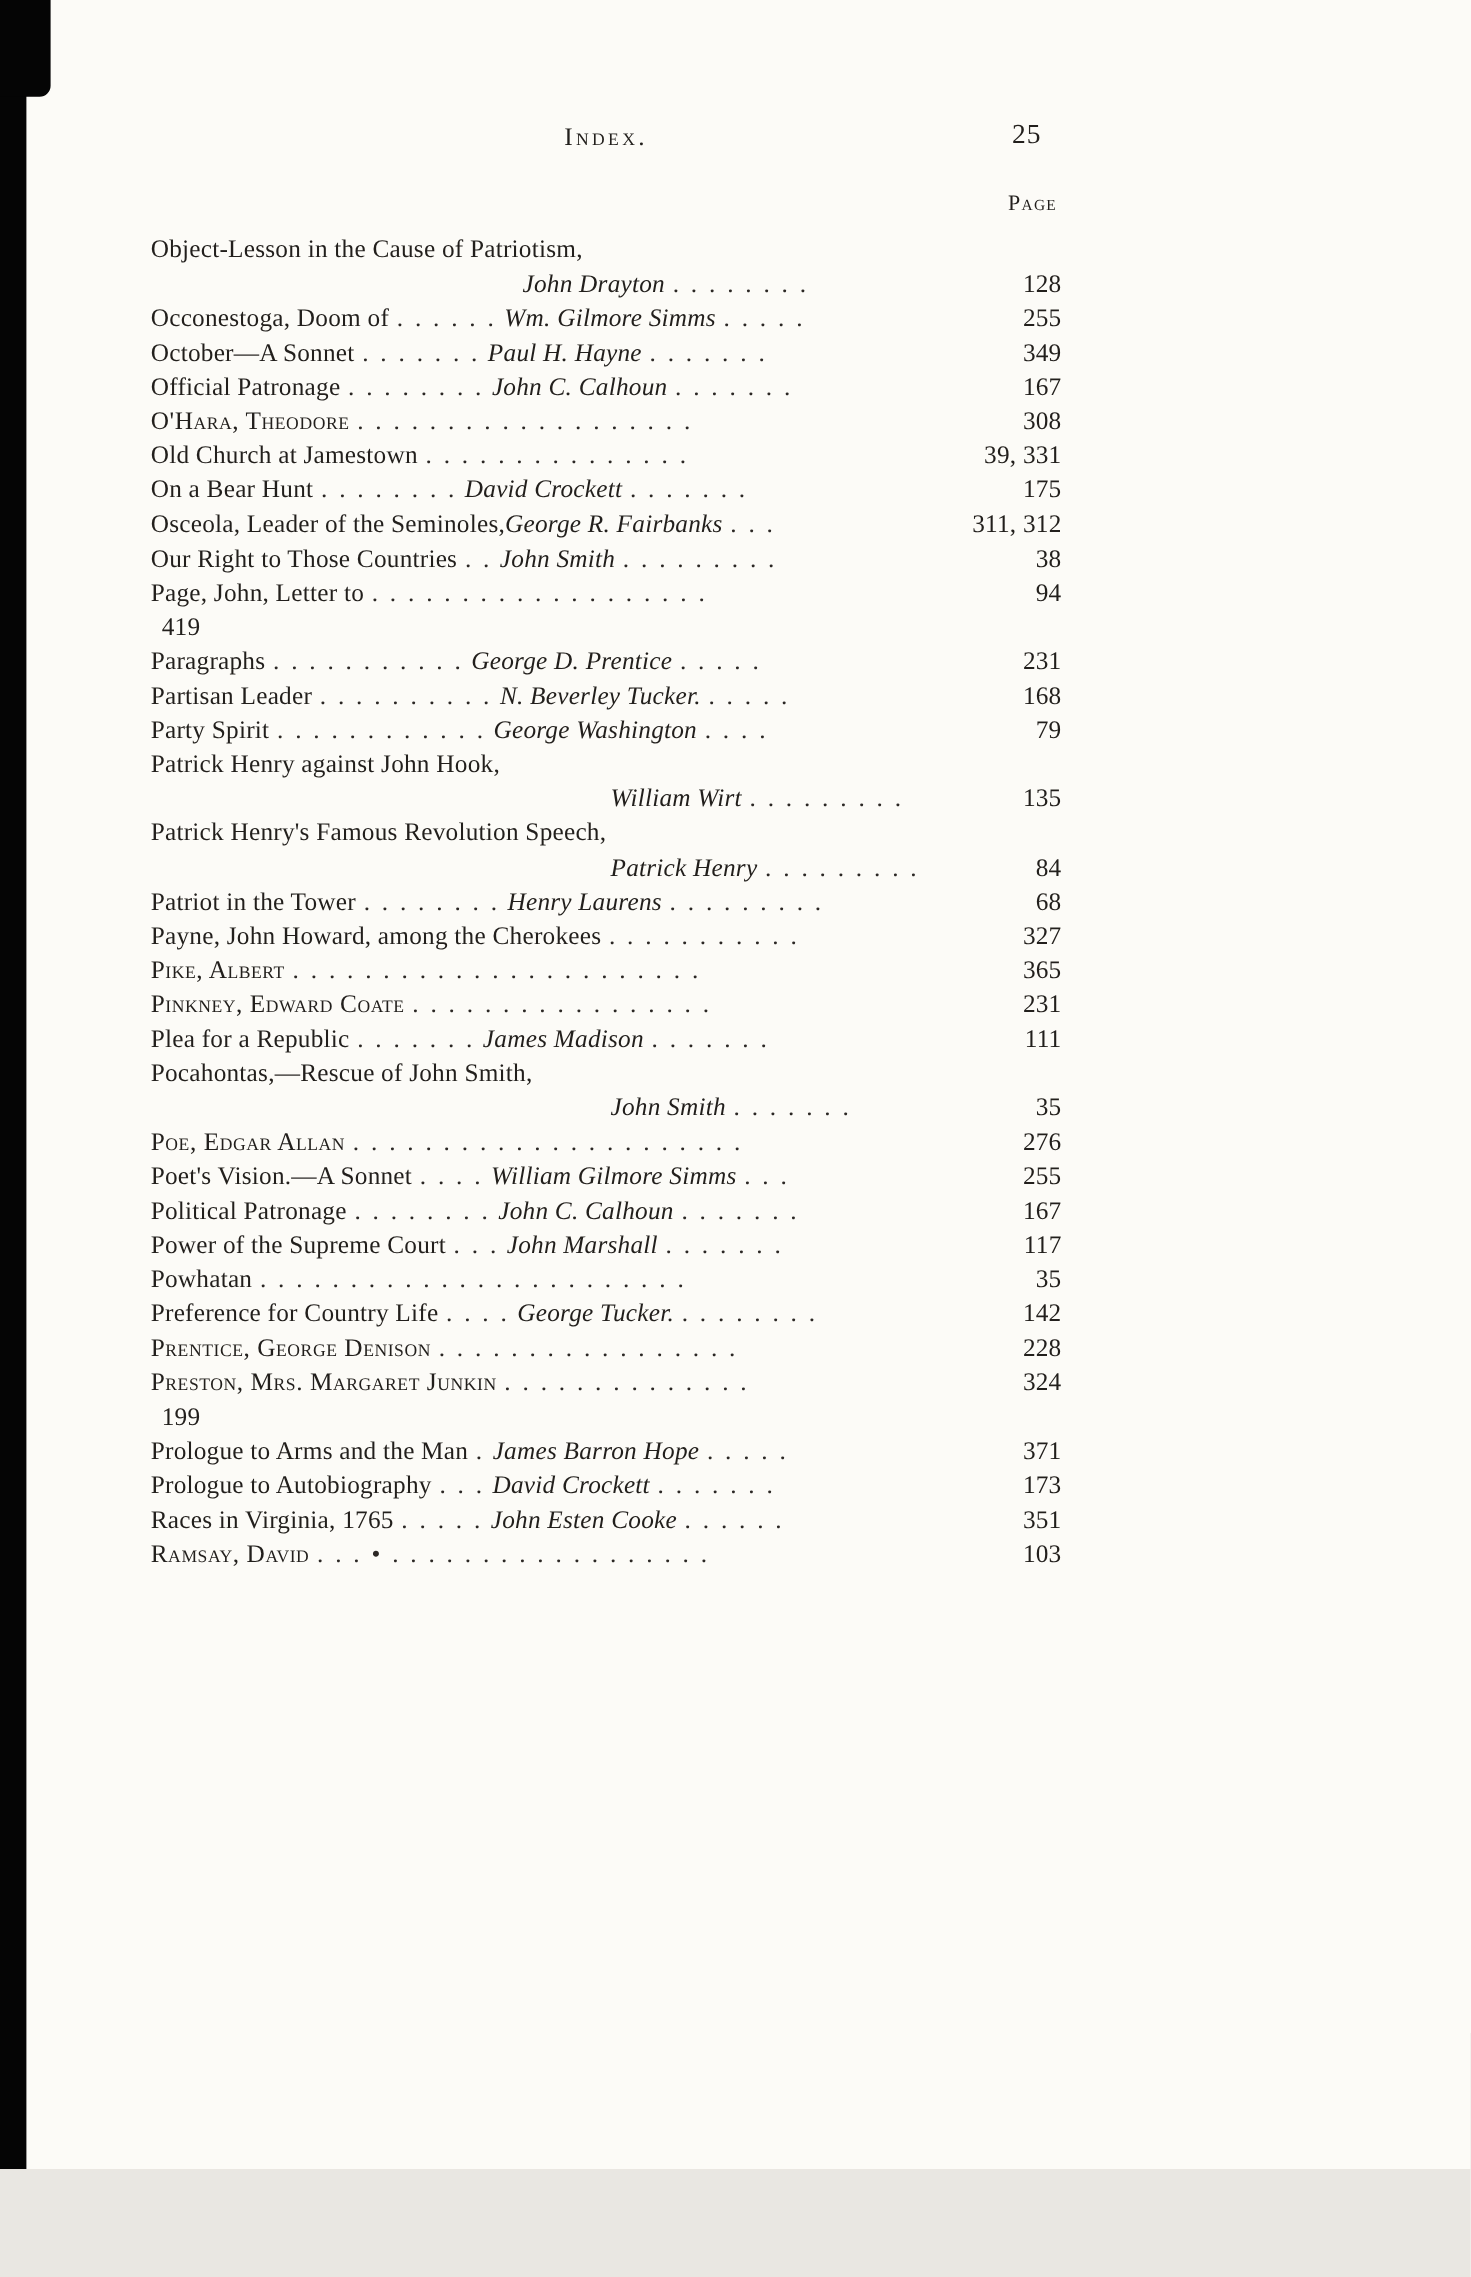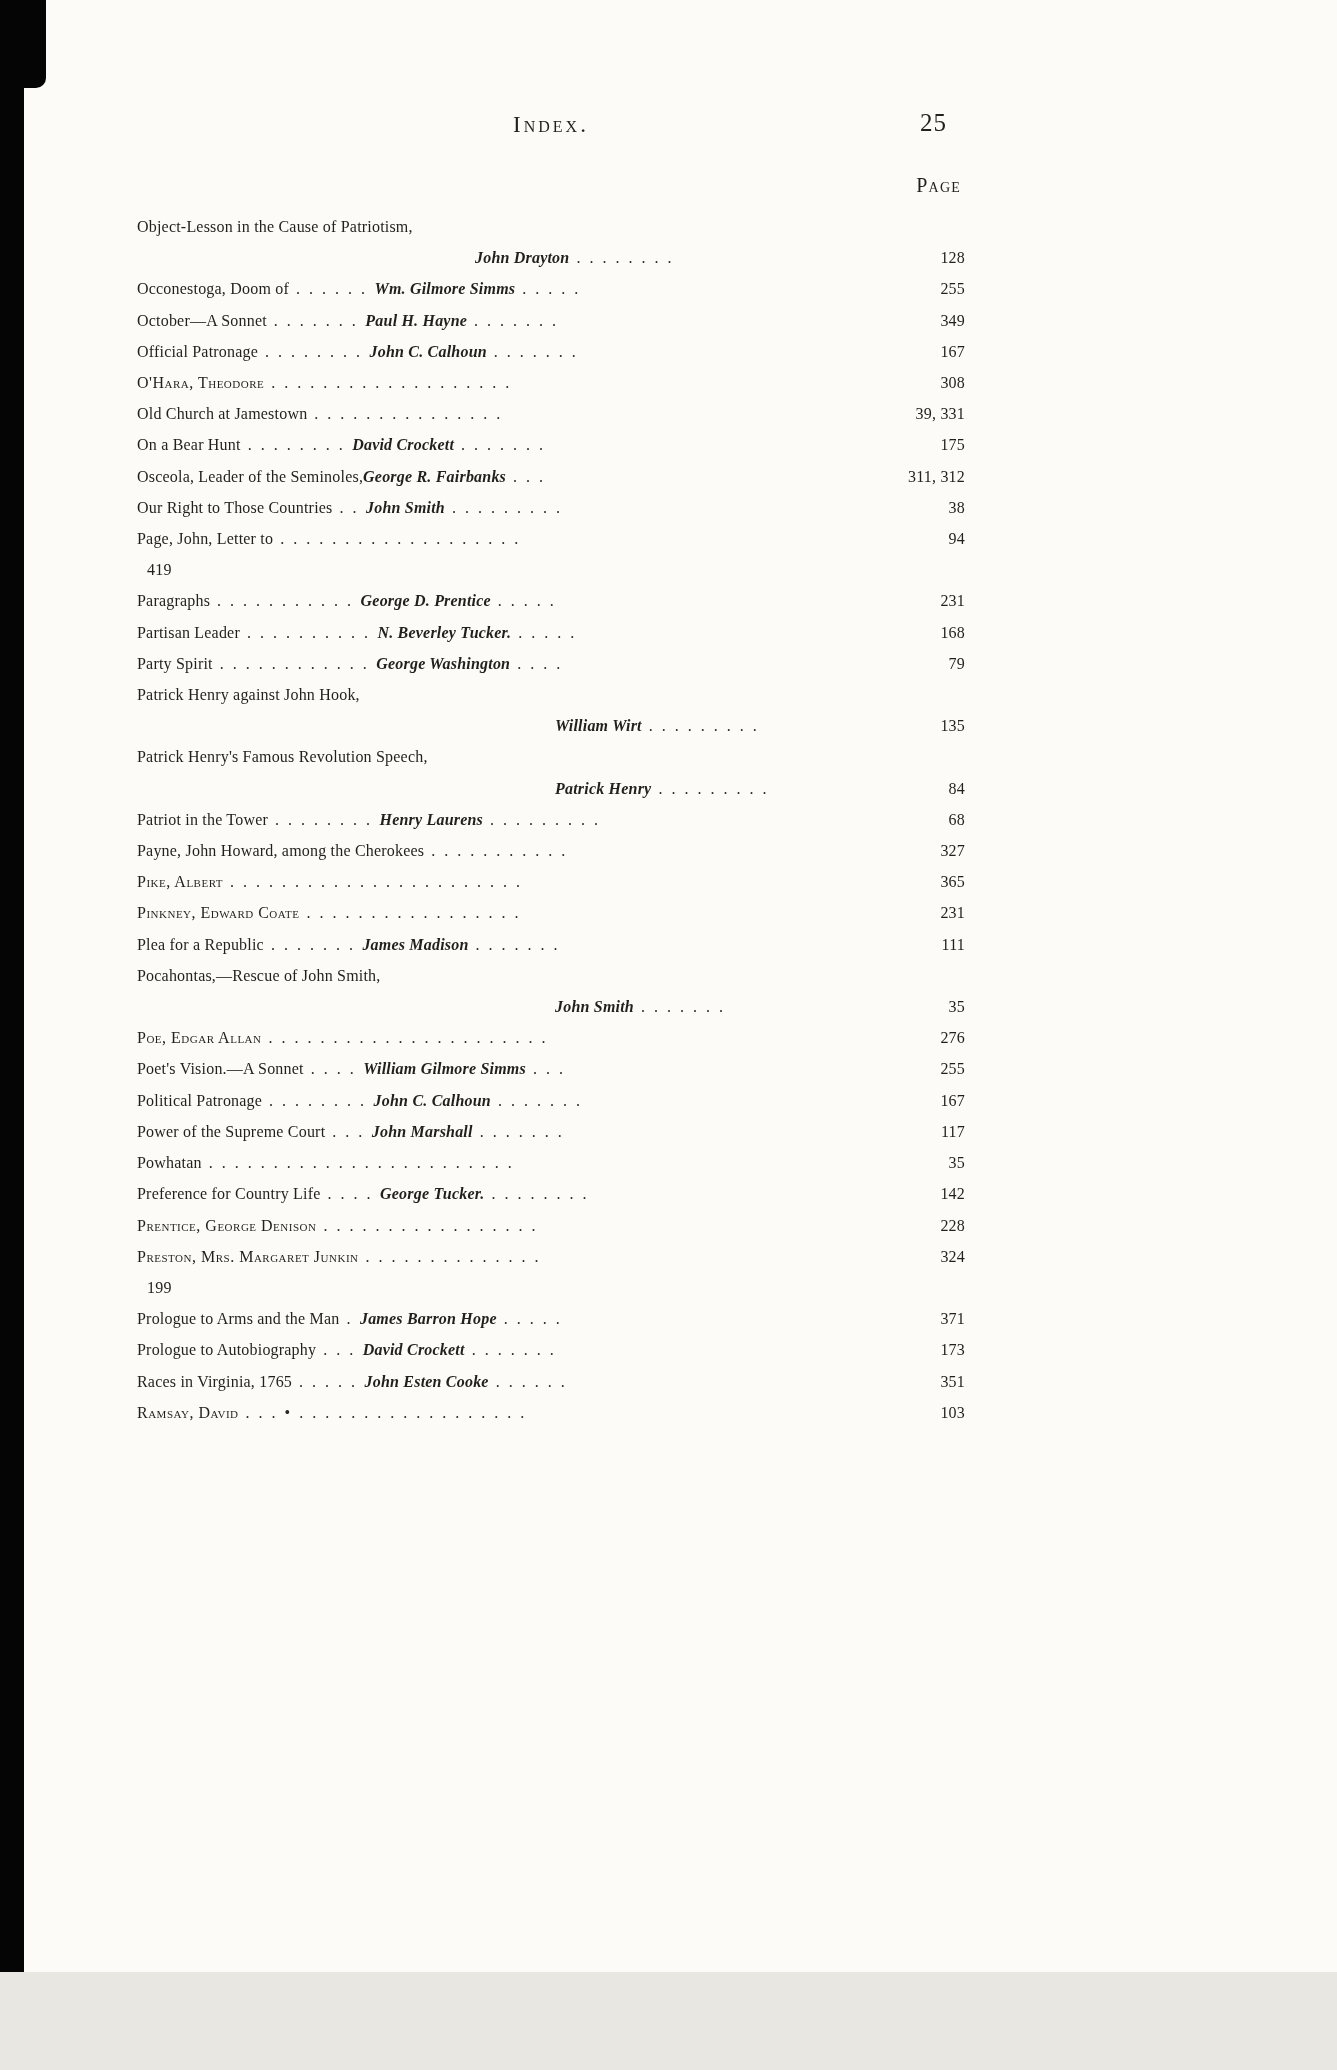--- a/index.html
+++ b/index.html
@@ -40,34 +40,34 @@
     font-size: 25px; letter-spacing: 1px;
   }
   .col-label {
     text-align: right;
     margin-top: 30px;
     padding-right: 4px;
     font-variant: small-caps;
     font-size: 20px;
     letter-spacing: 1.2px;
   }
-  #index-list { margin-top: 14px; font-size: 16px; }
+  #index-list { margin-top: 14px; font-size: 23px; }
   .row {
     display: flex;
     justify-content: space-between;
     align-items: baseline;
     line-height: 31.2px;
     white-space: nowrap;
     letter-spacing: 0.2px;
   }
   .left { flex: 0 1 auto; overflow: hidden; }
   .pg { text-align: right; padding-left: 10px; }
   .t { }
   .sc { font-variant: small-caps; letter-spacing: 0.5px; }
-  .a { font-style: italic; font-weight: bold; }
+  .a { font-style: italic; }
   .d { margin: 0 7px; letter-spacing: 2.5px; color: #2b2724; }
   .cont .left { padding-left: 338px; }
   .cont2 .left { padding-left: 418px; }
 </style>
 </head>
 <body>
 
 <div class="page">
   <div class="scan-edge"></div>
   <div class="scan-edge-top"></div>

